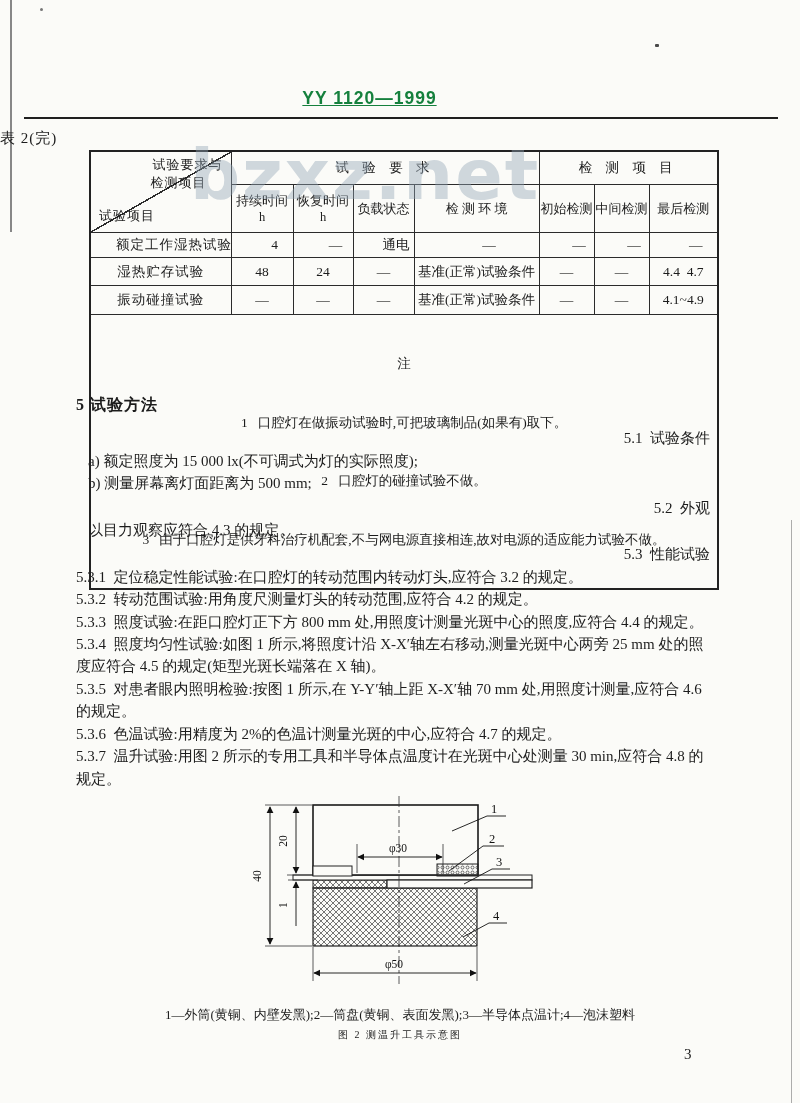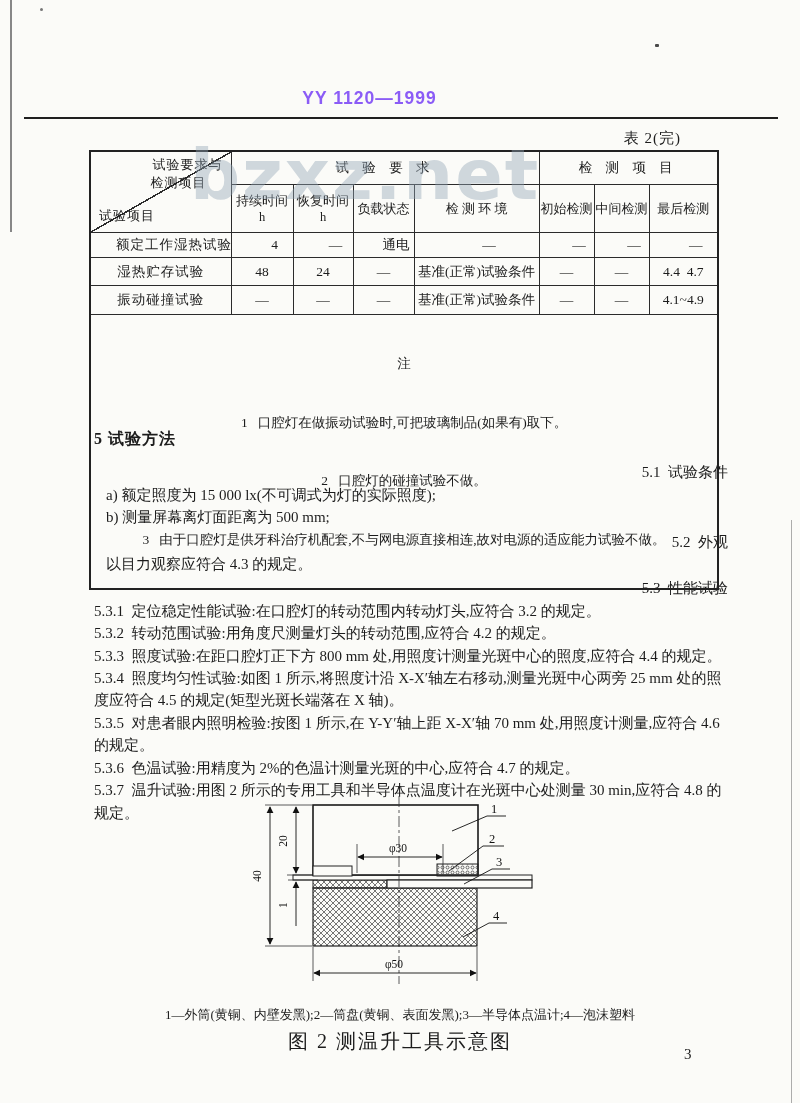--- a/index.html
+++ b/index.html
@@ -9,23 +9,23 @@
     font-family:"Liberation Serif","DejaVu Serif",serif;
   }
   
   .art-left{position:absolute;left:10px;top:0;width:2px;height:232px;background:#6a6a6a;opacity:.8;}
   .art-right{position:absolute;left:791px;top:520px;width:1px;height:583px;background:#8a8a8a;opacity:.7;}
   .speck-a{position:absolute;left:655px;top:44px;width:4px;height:3px;background:#4a4a4a;border-radius:1px;}
   .speck-b{position:absolute;left:40px;top:8px;width:3px;height:3px;background:#777;border-radius:50%;}
   
   .doc-code{position:absolute;left:0;top:88px;width:739px;text-align:center;
     font-family:"Liberation Sans","DejaVu Sans",sans-serif;font-weight:bold;
-    font-size:17.5px;letter-spacing:1px;color:#8b5cf6;}
+    font-size:17.5px;letter-spacing:1px;color:#15803d;text-decoration:underline;}
   .header-rule{position:absolute;left:24px;top:117px;width:754px;height:2px;background:#1f1f1f;}
-  .table-title{position:absolute;left:0;top:129px;width:653px;text-align:right;font-size:15px;letter-spacing:1px;padding-left:28px;}
+  .table-title{position:absolute;left:0;top:129px;width:653px;text-align:left;font-size:15px;letter-spacing:1px;}
   
   .watermark{position:absolute;left:190px;top:140px;z-index:5;pointer-events:none;
     font-family:"DejaVu Sans","Liberation Sans",sans-serif;font-weight:bold;
     font-size:70px;line-height:1;letter-spacing:2px;color:rgba(146,164,182,0.42);}
   
   table.req{position:absolute;left:89px;top:150px;width:628px;border-collapse:collapse;
     table-layout:fixed;z-index:2;font-size:13.5px;}
   table.req{border:2px solid #222;}
   table.req th,table.req td{border:1px solid #2b2b2b;padding:0;text-align:center;
     vertical-align:middle;font-weight:normal;white-space:pre;}
@@ -43,31 +43,31 @@
   .note-line{white-space:pre-wrap;}
   
   th.corner{position:relative;
     background:linear-gradient(to bottom right,
       transparent calc(50% - 0.7px),#2b2b2b calc(50% - 0.7px),
       #2b2b2b calc(50% + 0.7px),transparent calc(50% + 0.7px));}
   .c-top{position:absolute;top:4px;right:8px;font-size:13px;letter-spacing:1px;margin-left:48px;}
   .c-mid{position:absolute;top:22px;right:24px;font-size:13px;letter-spacing:1px;}
   .c-bot{position:absolute;bottom:7px;left:8px;font-size:13px;letter-spacing:1px;}
   
-  .methods{position:absolute;left:94px;top:394px;width:634px;font-size:15px;line-height:22.4px;margin-top:34px;}
+  .methods{position:absolute;left:76px;top:394px;width:634px;font-size:15px;line-height:22.4px;}
   .methods h2{font-size:16px;font-weight:bold;margin:0 0 11px 0;letter-spacing:1px;}
   .methods p{margin:0;white-space:pre-wrap;}
   .methods p.sub{margin-top:2px;text-align:right;}
   .methods p.ind{padding-left:12px;}
   
   svg.figure{position:absolute;left:238px;top:788px;z-index:2;}
   svg.figure text{font-family:"Liberation Serif","DejaVu Serif",serif;fill:#111;}
   .fig-caption{position:absolute;left:0;top:1006px;width:800px;text-align:center;font-size:13px;}
   .fig-title{position:absolute;left:0;top:1028px;width:800px;text-align:center;
-    font-size:20px;letter-spacing:2px;}
+    font-size:10px;letter-spacing:2px;}
   .page-number{position:absolute;left:684px;top:1046px;font-size:15px;}
 </style>
 </head>
 <body>
 
 <div class="page">
 
   <div class="art-left"></div>
   <div class="art-right"></div>
   <div class="speck-a"></div>

